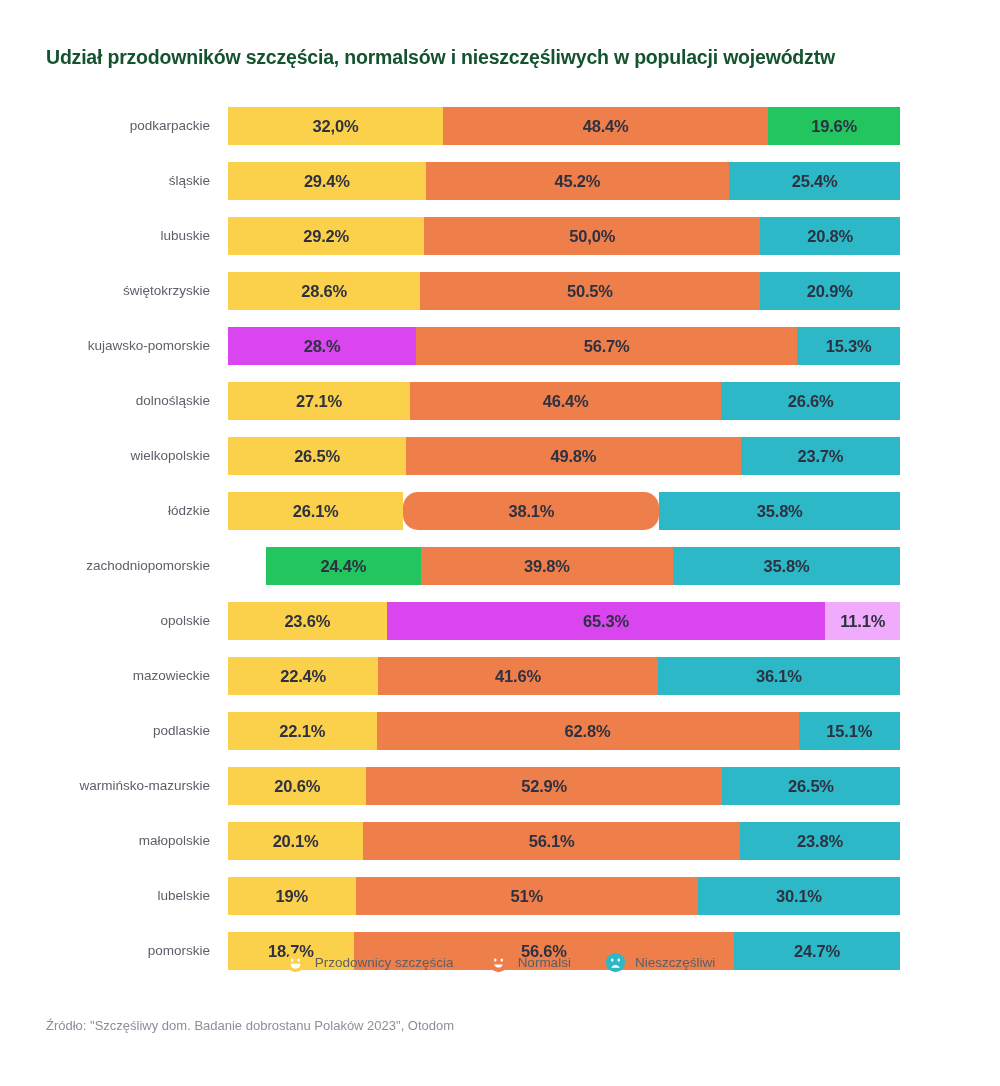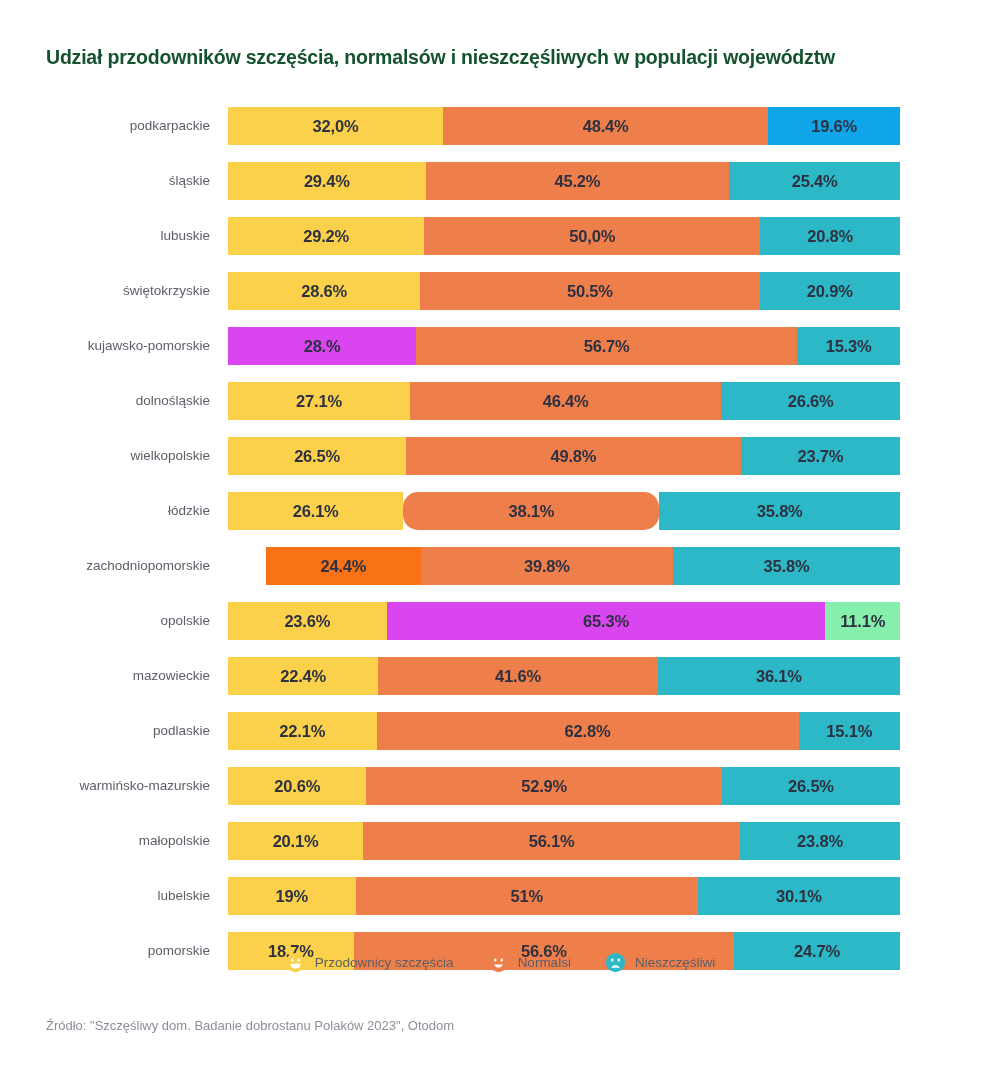--- a/index.html
+++ b/index.html
@@ -138,21 +138,21 @@
 <div id="page">
 
   <div class="chart-title">Udział przodowników szczęścia, normalsów i nieszczęśliwych w populacji województw</div>
 
   <div class="plot" id="plot">
       <div class="row">
         <div class="row-label">podkarpackie</div>
         <div class="bar">
           <div class="seg seg-happy" style="width: 32%; background: rgb(251, 209, 75);">32,0%</div>
           <div class="seg seg-normal" style="width: 48.4%; background: rgb(238, 127, 75);">48.4%</div>
-          <div class="seg seg-unhappy" style="width: 19.6%; background: #0ea5e9;">19.6%</div>
+          <div class="seg seg-unhappy" style="width: 19.6%; background: #22c55e;">19.6%</div>
         </div>
       </div>
       <div class="row">
         <div class="row-label">śląskie</div>
         <div class="bar">
           <div class="seg seg-happy" style="width: 29.4%; background: rgb(251, 209, 75);">29.4%</div>
           <div class="seg seg-normal" style="width: 45.2%; background: rgb(238, 127, 75);">45.2%</div>
           <div class="seg seg-unhappy" style="width: 25.4%; background: rgb(44, 184, 198);">25.4%</div>
         </div>
       </div>
@@ -200,31 +200,31 @@
         <div class="row-label">łódzkie</div>
         <div class="bar">
           <div class="seg seg-happy" style="width: 26.1%; background: rgb(251, 209, 75);">26.1%</div>
           <div class="seg seg-normal" style="width: 38.1%; background: rgb(238, 127, 75); border-radius: 15px;">38.1%</div>
           <div class="seg seg-unhappy" style="width: 35.8%; background: rgb(44, 184, 198);">35.8%</div>
         </div>
       </div>
       <div class="row">
         <div class="row-label">zachodniopomorskie</div>
         <div class="bar">
-          <div class="seg seg-happy" style="width: 24.4%; background: #f97316; margin-left: 38px;">24.4%</div>
+          <div class="seg seg-happy" style="width: 24.4%; background: #22c55e; margin-left: 38px;">24.4%</div>
           <div class="seg seg-normal" style="width: 39.8%; background: rgb(238, 127, 75);">39.8%</div>
           <div class="seg seg-unhappy" style="width: 35.8%; background: rgb(44, 184, 198);">35.8%</div>
         </div>
       </div>
       <div class="row">
         <div class="row-label">opolskie</div>
         <div class="bar">
           <div class="seg seg-happy" style="width: 23.6%; background: rgb(251, 209, 75);">23.6%</div>
           <div class="seg seg-normal" style="width: 65.3%; background: #d946ef;">65.3%</div>
-          <div class="seg seg-unhappy" style="width: 11.1%; background: #86efac;">11.1%</div>
+          <div class="seg seg-unhappy" style="width: 11.1%; background: #f0abfc;">11.1%</div>
         </div>
       </div>
       <div class="row">
         <div class="row-label">mazowieckie</div>
         <div class="bar">
           <div class="seg seg-happy" style="width: 22.3776%; background: rgb(251, 209, 75);">22.4%</div>
           <div class="seg seg-normal" style="width: 41.5584%; background: rgb(238, 127, 75);">41.6%</div>
           <div class="seg seg-unhappy" style="width: 36.0639%; background: rgb(44, 184, 198);">36.1%</div>
         </div>
       </div>

